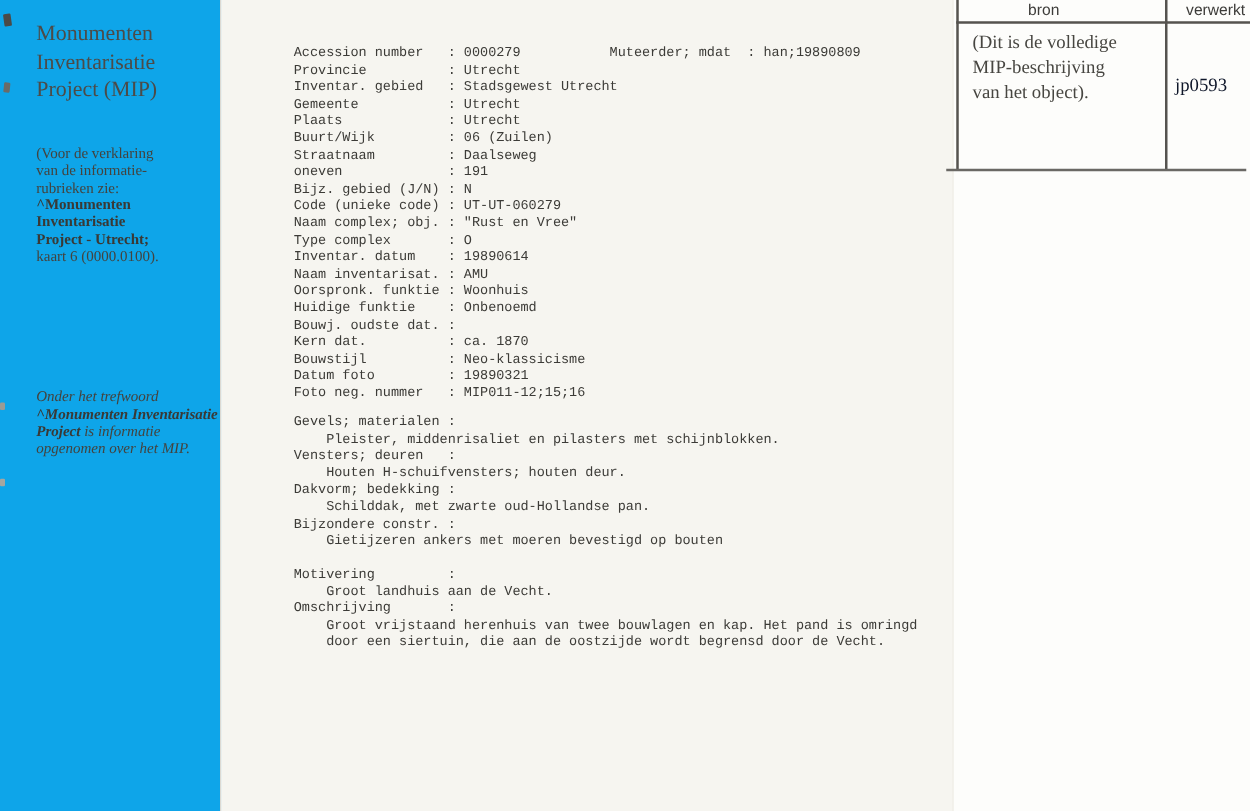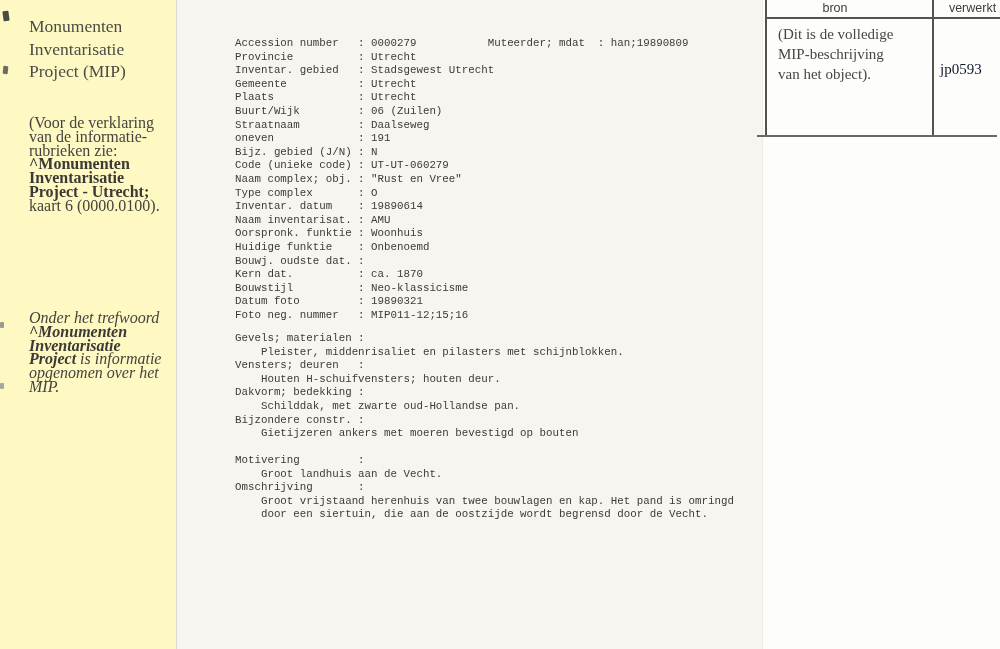--- a/index.html
+++ b/index.html
@@ -3,37 +3,37 @@
 <meta charset="utf-8">
 <style>
   html,body { margin:0; padding:0; background:#f6f5f0; }
   .page {
     position:relative; width:1000px; height:649px; overflow:hidden;
     background:#f6f5f0; font-family:"Liberation Serif", serif;
   }
   
   .sidebar {
     position:absolute; left:0; top:0; width:176px; height:649px;
-    background:#fef9c3; border-right:1px solid #dcd9d2;
+    background:#0ea5e9; border-right:1px solid #dcd9d2;
   }
   .main-area {
     position:absolute; left:177px; top:0; width:585px; height:649px;
     background:#f6f5f0; border-right:1px solid #edebe4;
   }
   .right-panel {
     position:absolute; left:763px; top:0; width:237px; height:649px;
     background:#fdfdfb;
   }
   
   .mip-title {
     position:absolute; left:29px; top:15px;
     font-size:17.5px; line-height:22.5px; color:#4c4b48; white-space:pre;
   }
   .side-note {
-    position:absolute; left:29px; font-size:16px; line-height:13.8px;
+    position:absolute; left:29px; font-size:12px; line-height:13.8px;
     color:#44433e;
   }
   .side-note b { color:#3a3935; }
   .note1 { top:116px; }
   .note2 { top:223px; }
   .note3 { top:311px;font-style:italic; }
   
   pre.mono {
     position:absolute; margin:16px; left:219px;
     font-family:"Liberation Mono", monospace;

